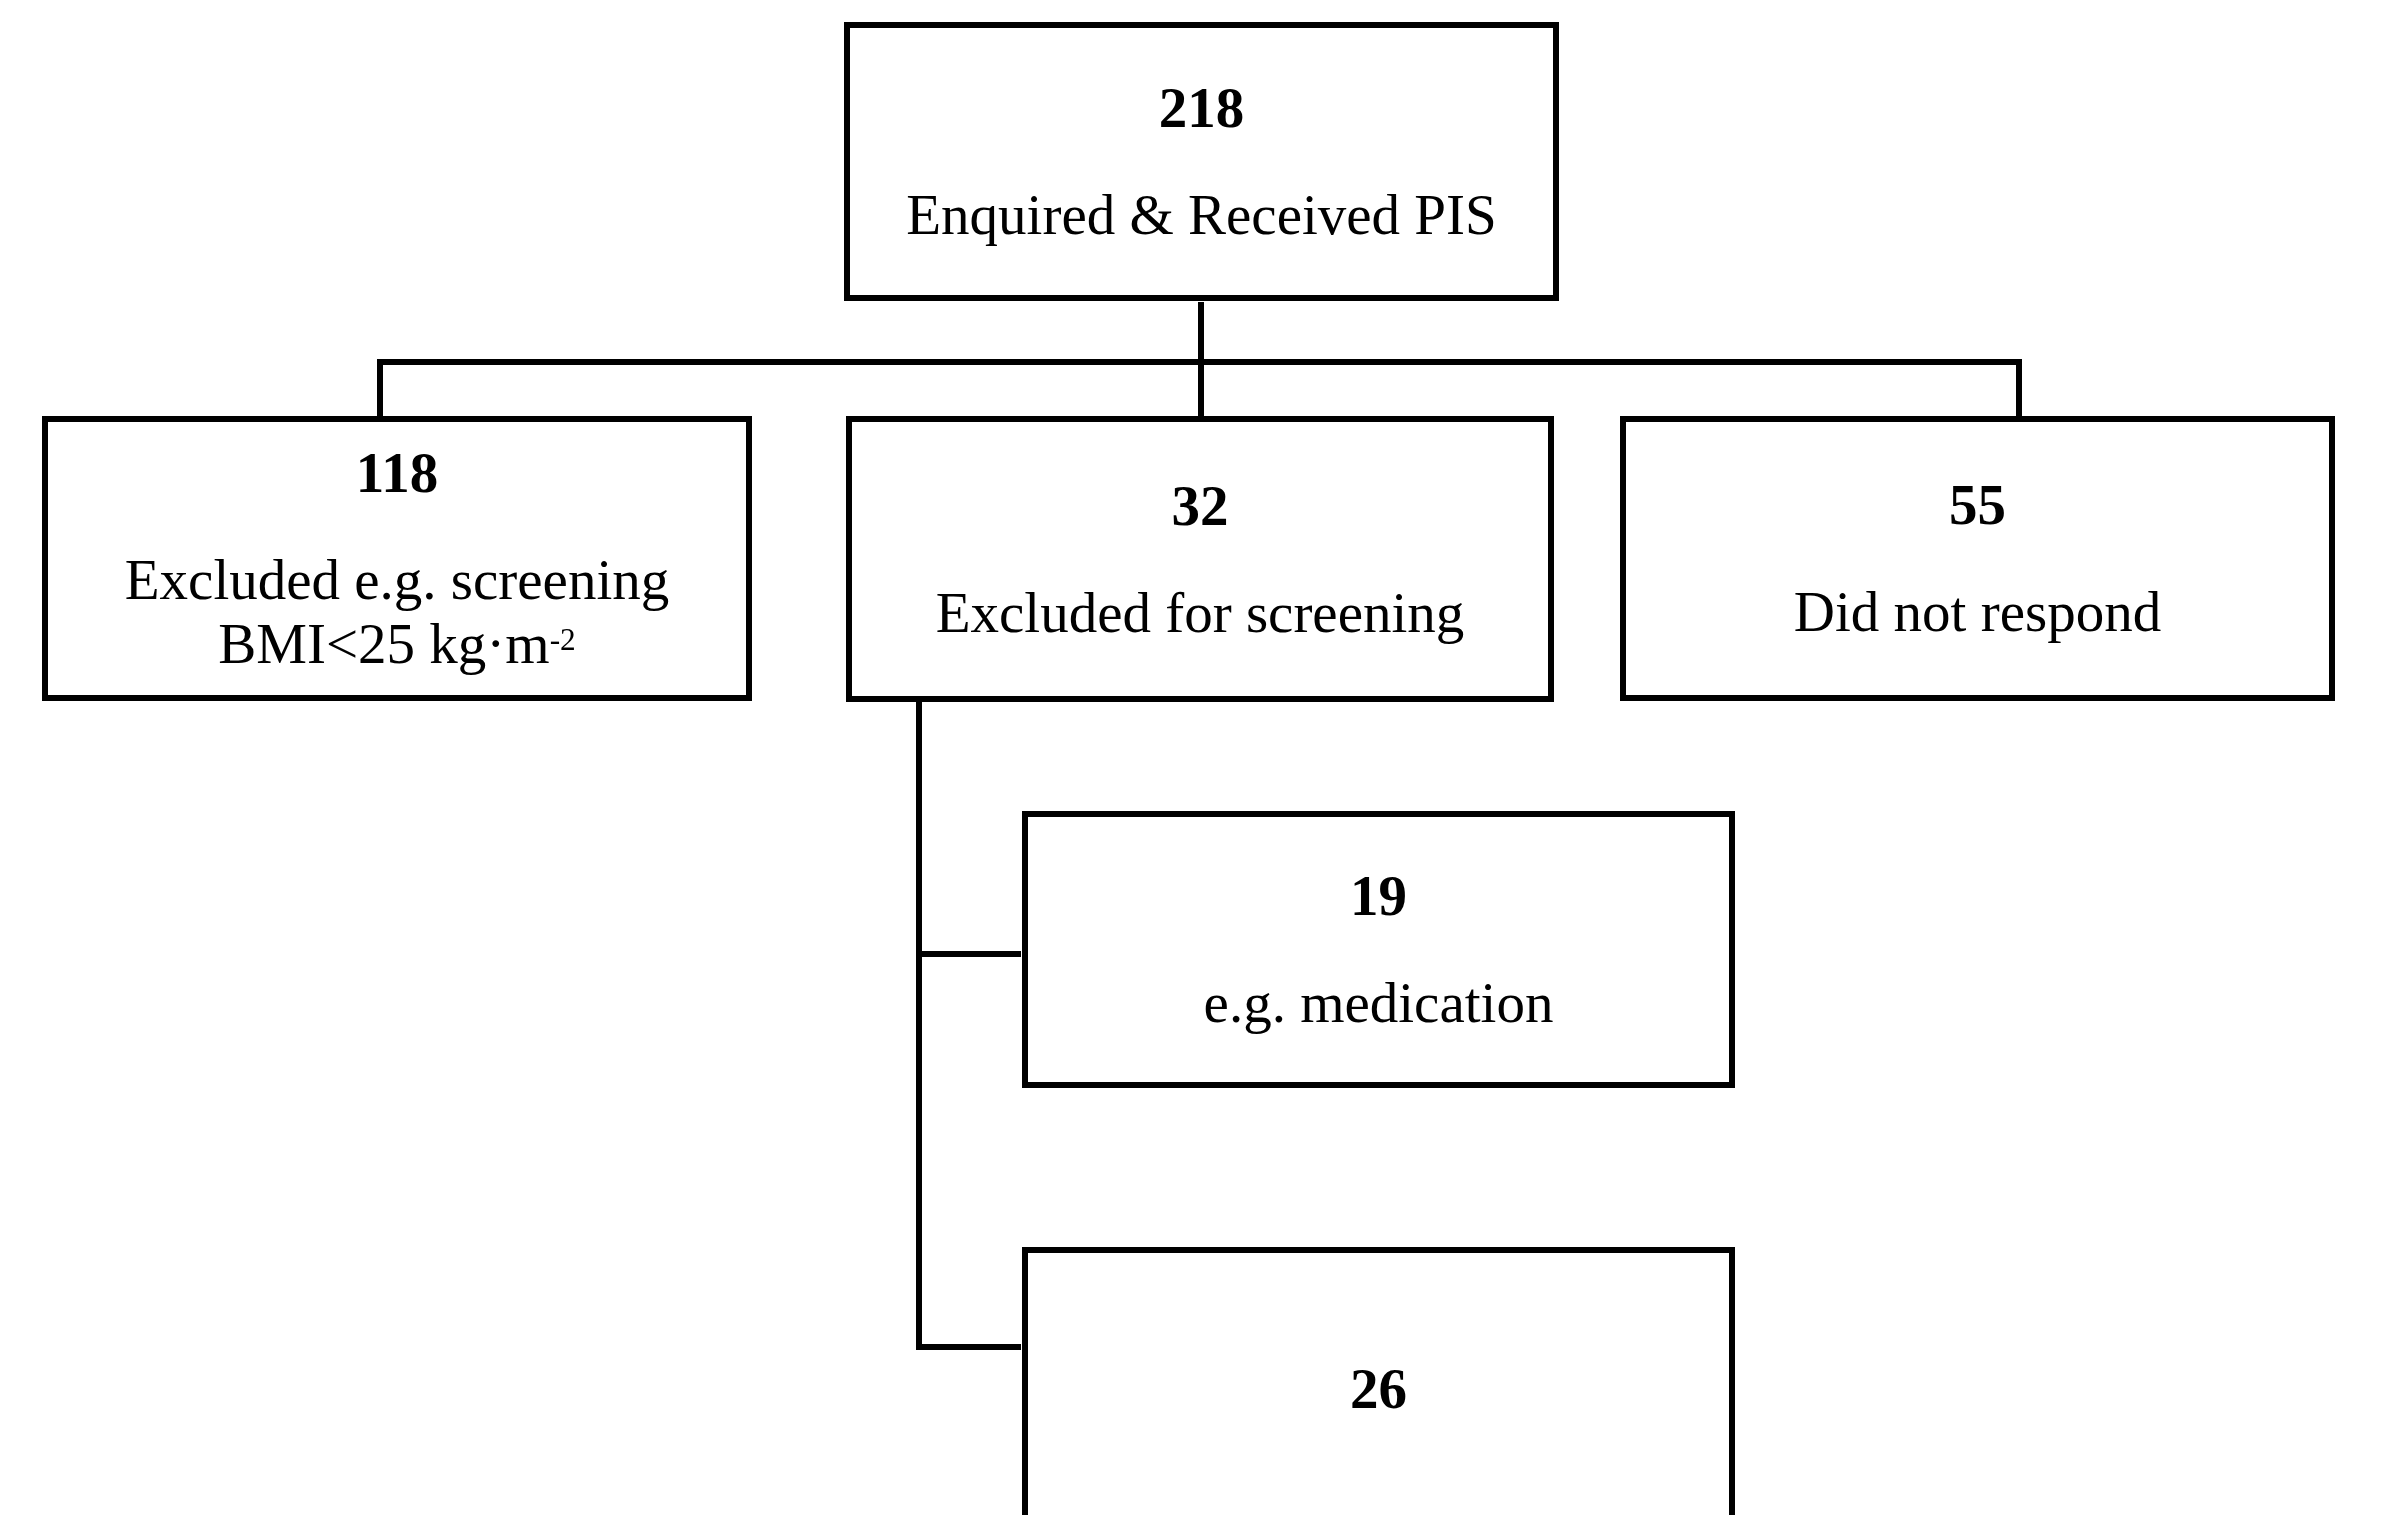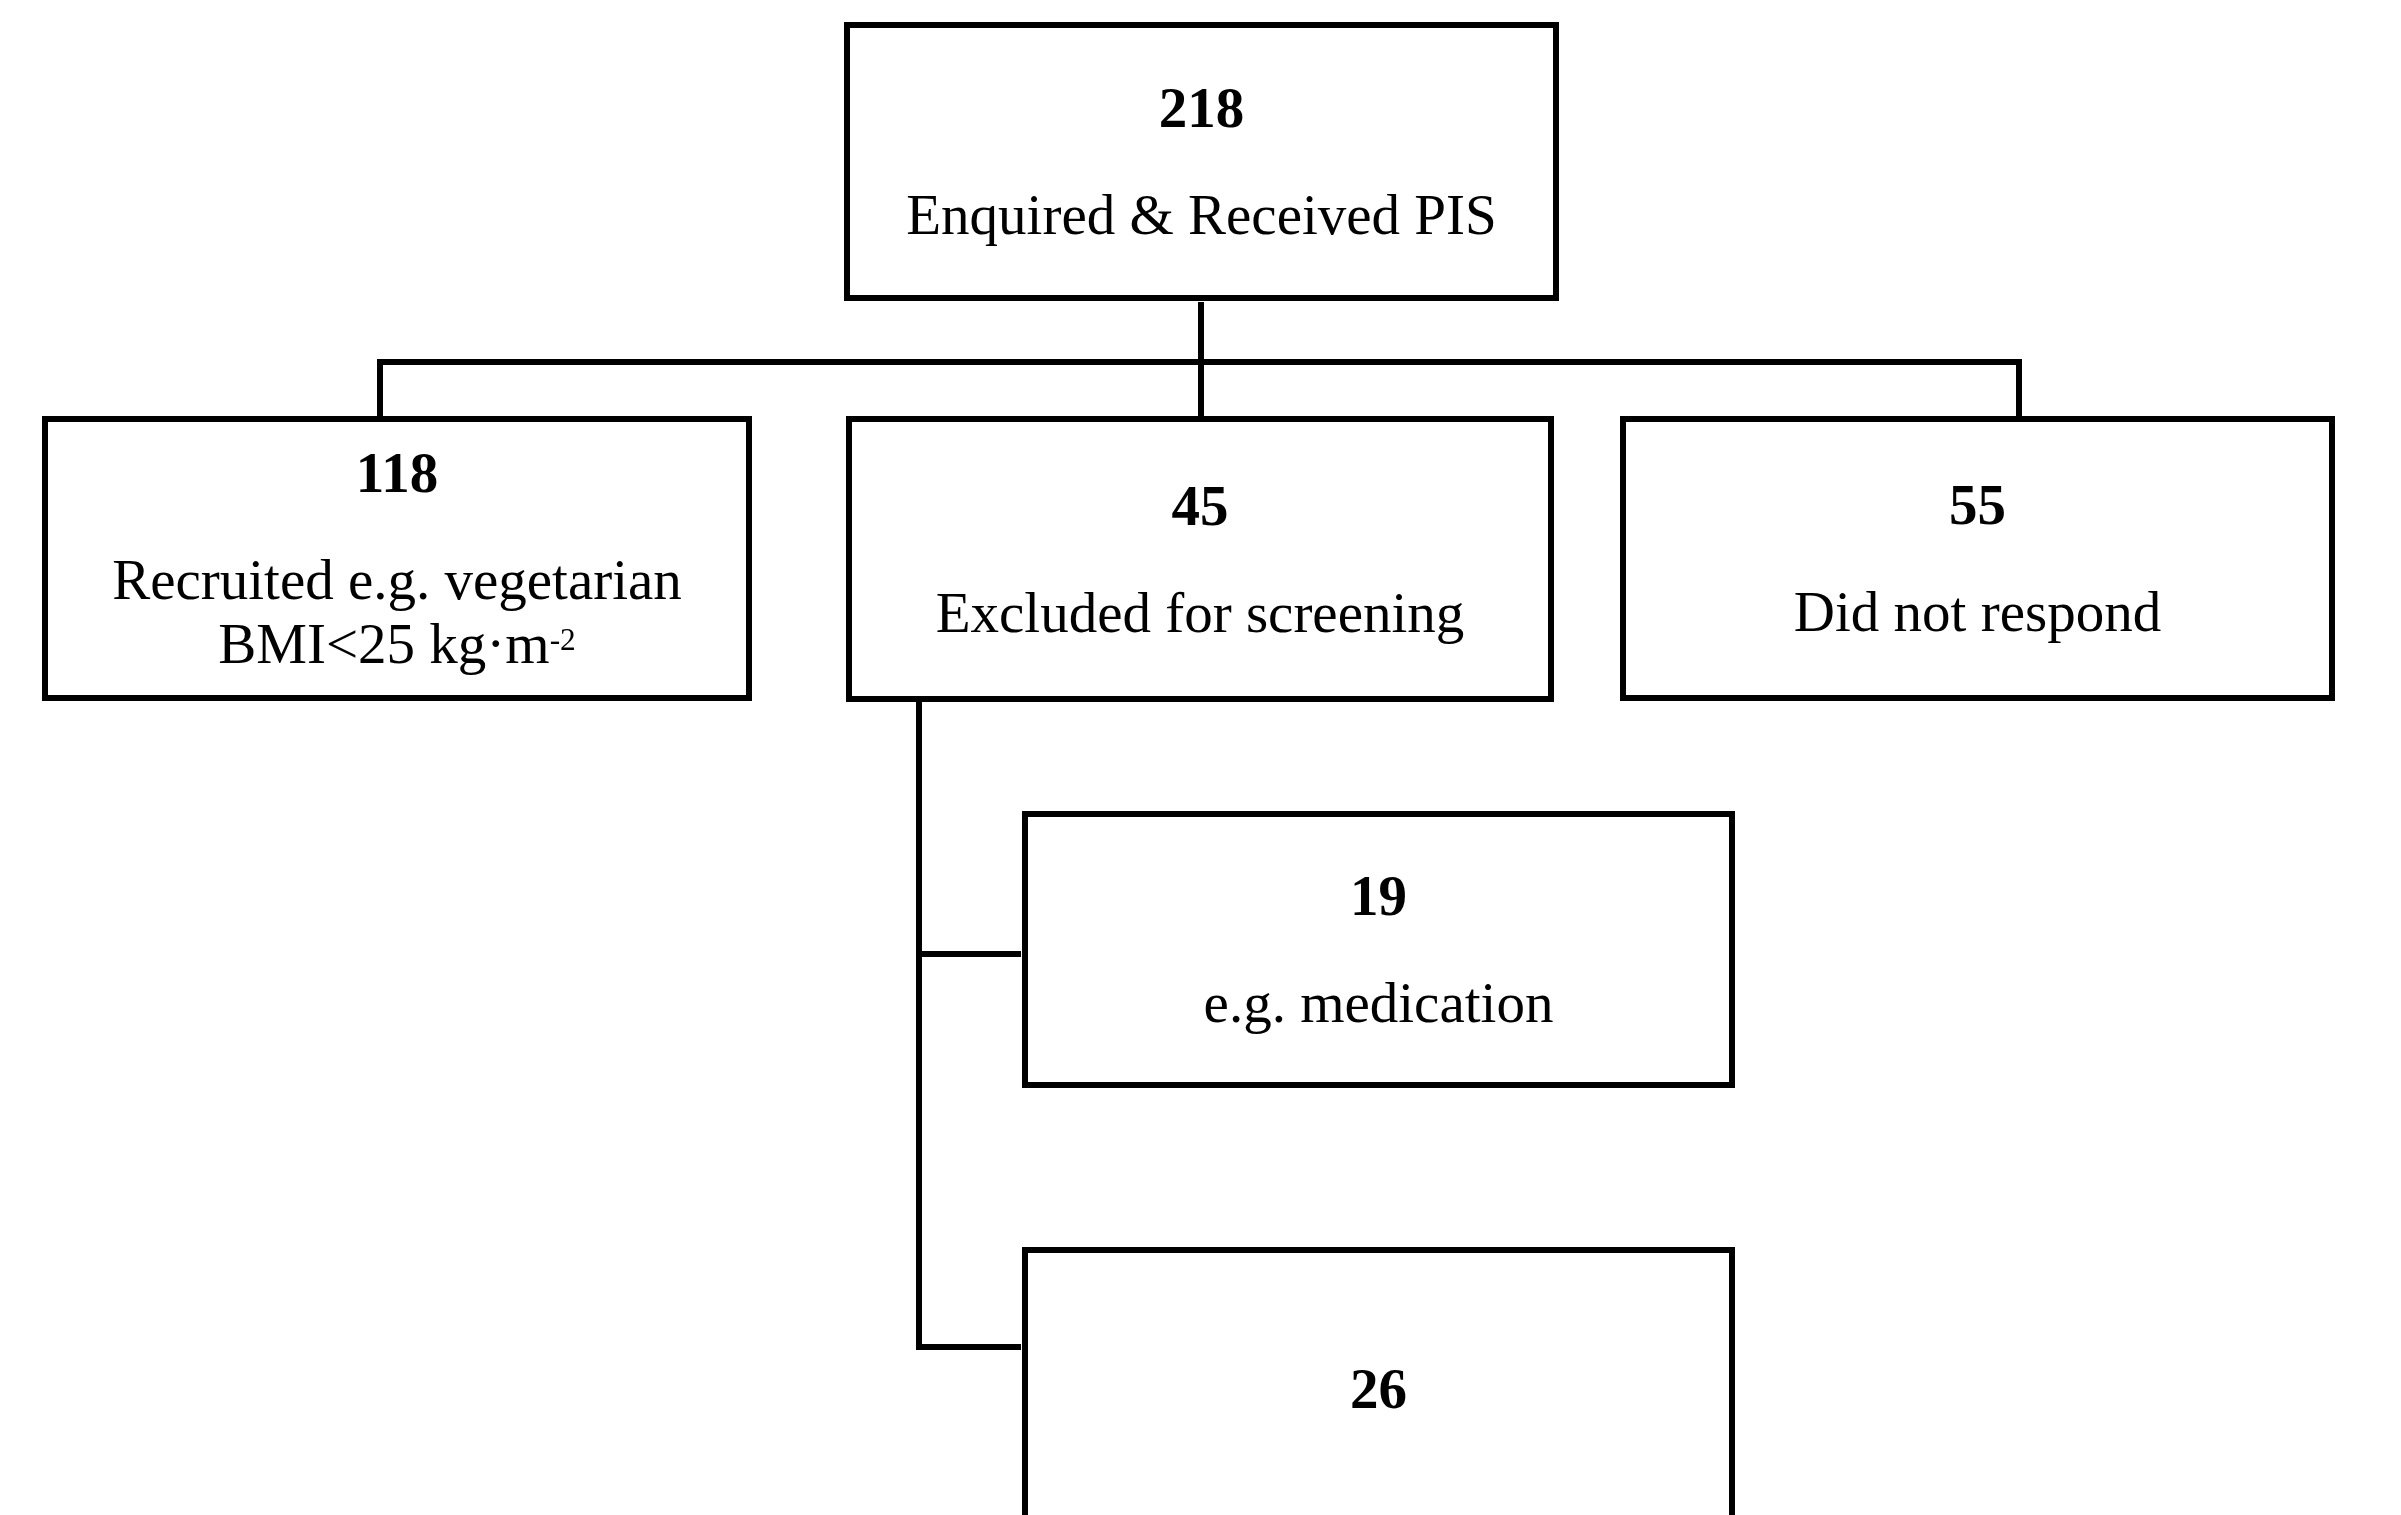--- a/index.html
+++ b/index.html
@@ -67,27 +67,27 @@
   <div class="node" style="left:844px;top:22px;width:715px;height:279px;">
     <div class="count">218</div>
     <div class="label">
       <div class="line">Enquired &amp; Received PIS</div>
     </div>
   </div>
 
   <div class="node" style="left:42px;top:416px;width:710px;height:285px;">
     <div class="count">118</div>
     <div class="label">
-      <div class="line">Recruited e.g. vegetarian</div>
+      <div class="line">Excluded e.g. screening</div>
       <div class="line"><span>BMI&lt;25 kg·m</span><span class="sup">-2</span></div>
     </div>
   </div>
 
   <div class="node" style="left:846px;top:416px;width:708px;height:286px;">
-    <div class="count">45</div>
+    <div class="count">32</div>
     <div class="label">
       <div class="line">Excluded for screening</div>
     </div>
   </div>
 
   <div class="node" style="left:1620px;top:416px;width:715px;height:285px;">
     <div class="count">55</div>
     <div class="label">
       <div class="line">Did not respond</div>
     </div>

